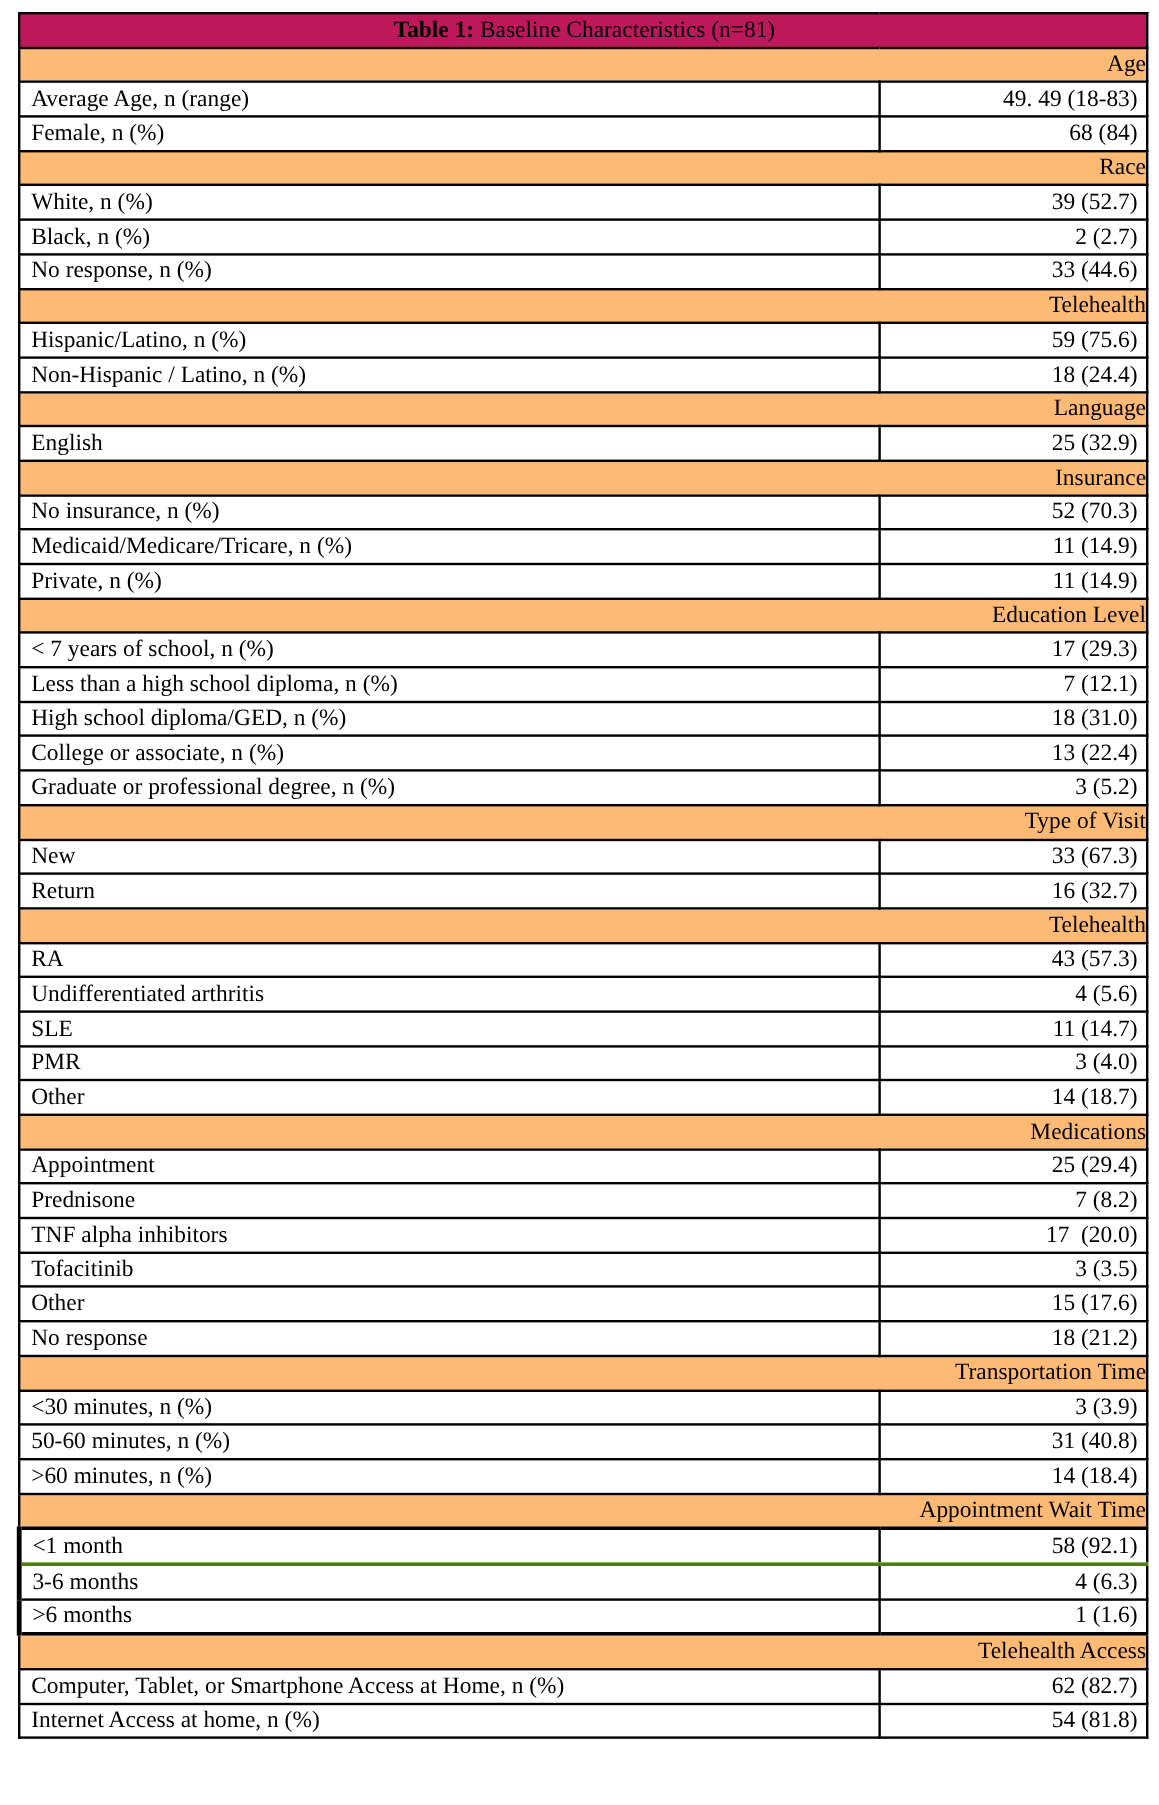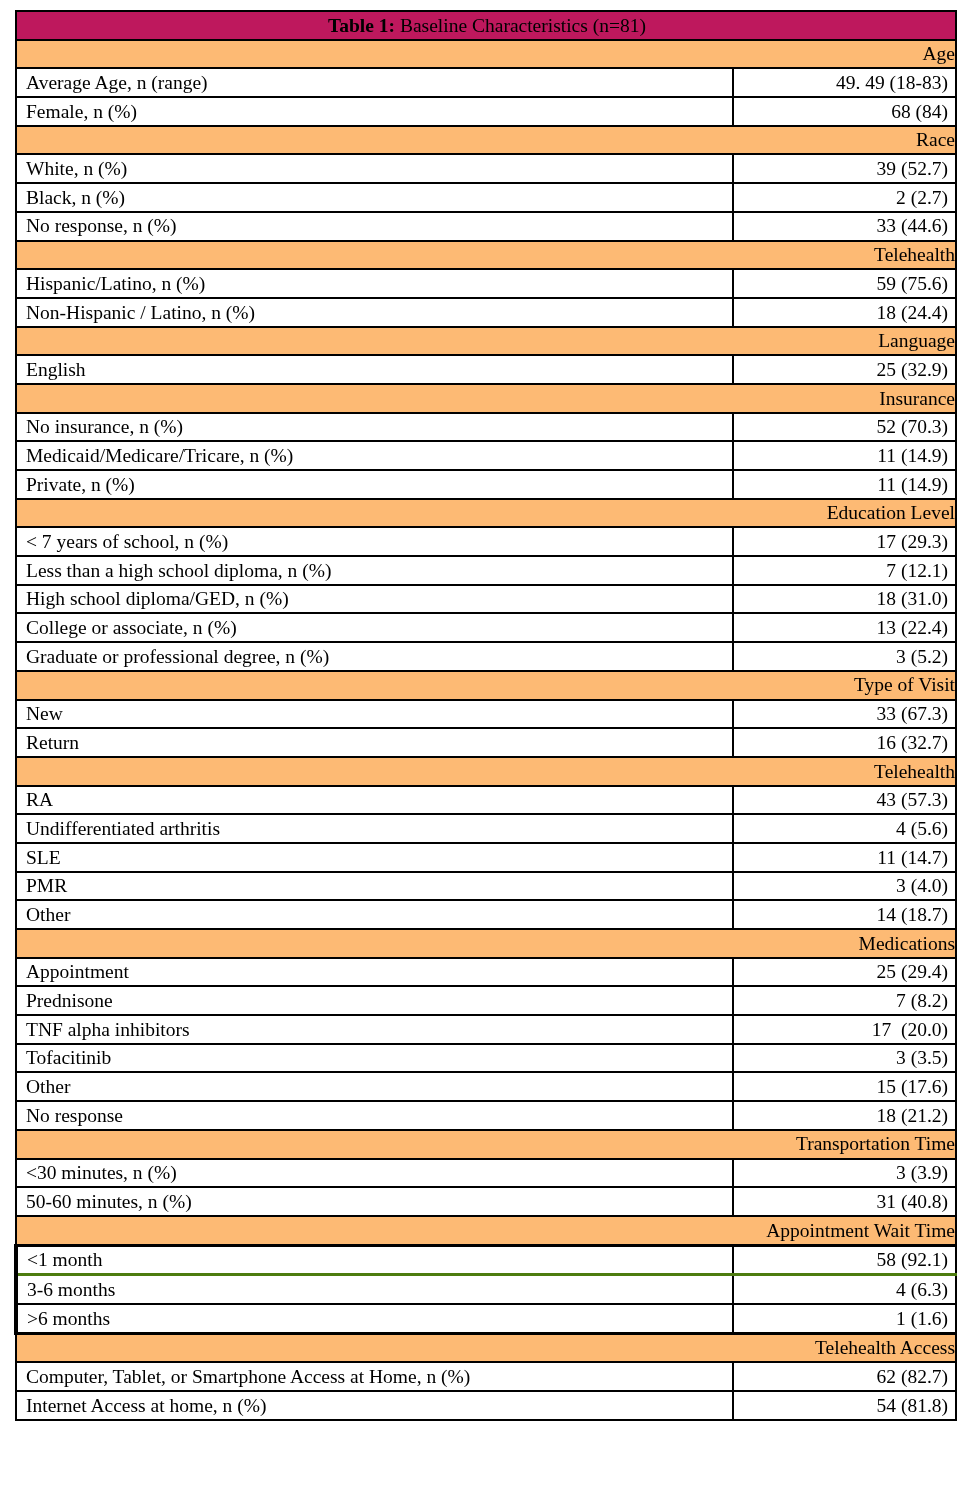--- a/index.html
+++ b/index.html
@@ -220,20 +220,24 @@
         <td colspan="2">Transportation Time</td>
       </tr>
       <tr>
         <td class="label">&lt;30 minutes, n (%)</td>
         <td class="value">3 (3.9)</td>
       </tr>
       <tr>
         <td class="label">50-60 minutes, n (%)</td>
         <td class="value">31 (40.8)</td>
       </tr>
+      <tr>
+        <td class="label">&gt;60 minutes, n (%)</td>
+        <td class="value">14 (18.4)</td>
+      </tr>
 
       <tr class="section-row">
         <td colspan="2">Appointment Wait Time</td>
       </tr>
       <tr class="awt awt-1">
         <td class="label">&lt;1 month</td>
         <td class="value">58 (92.1)</td>
       </tr>
       <tr class="awt">
         <td class="label">3-6 months</td>

